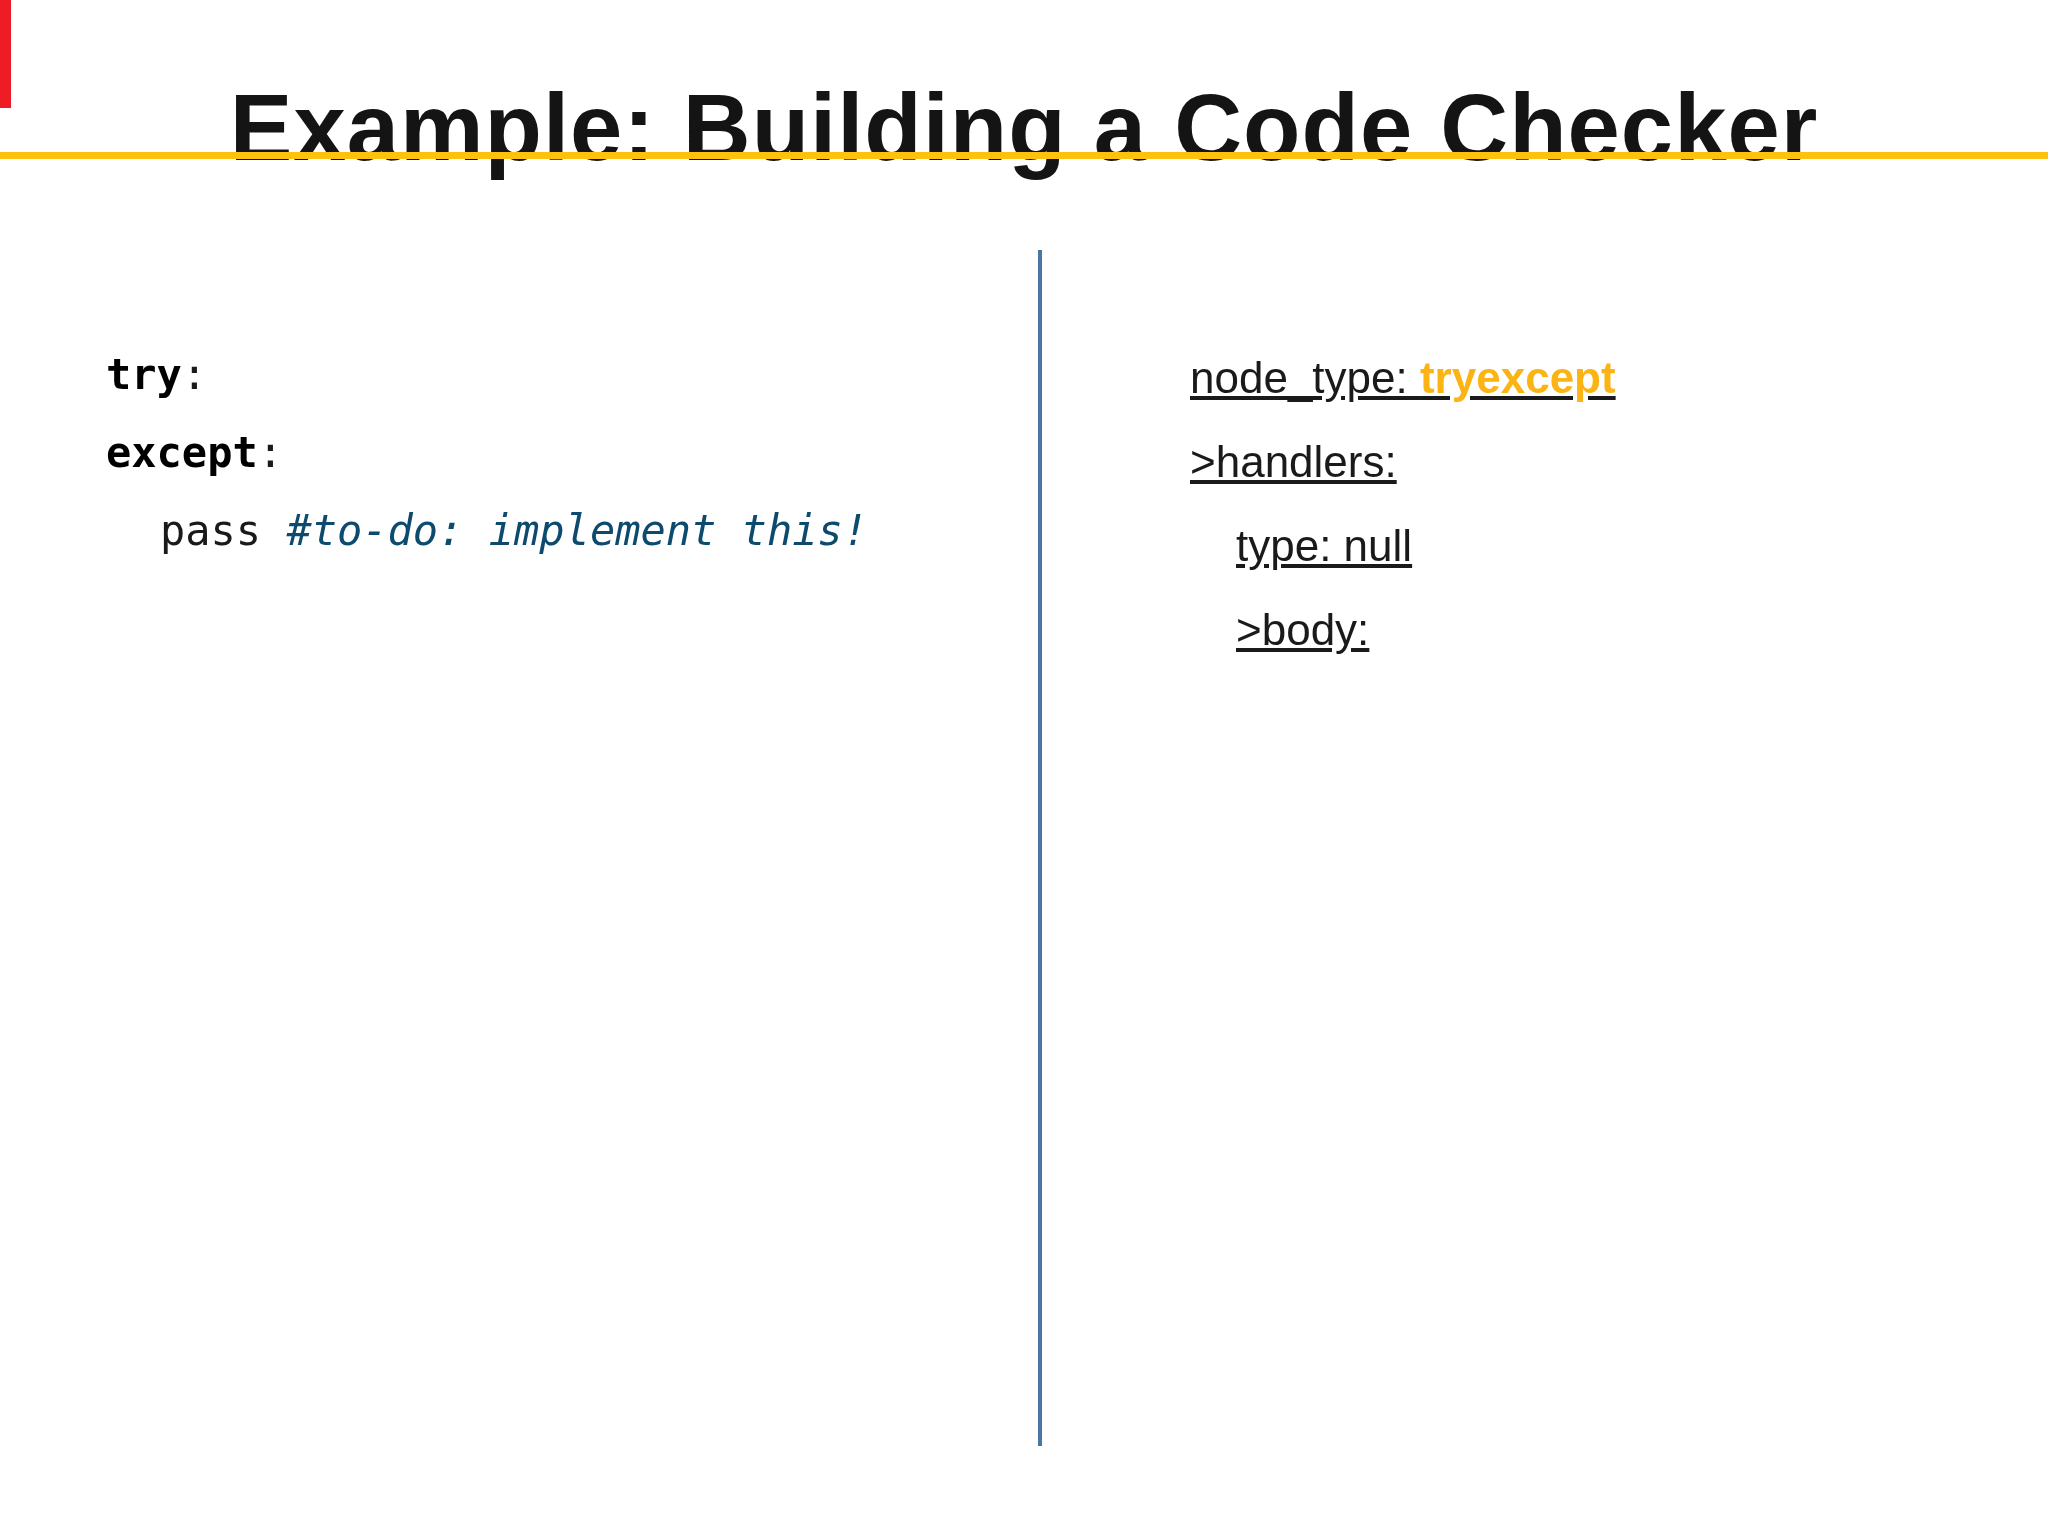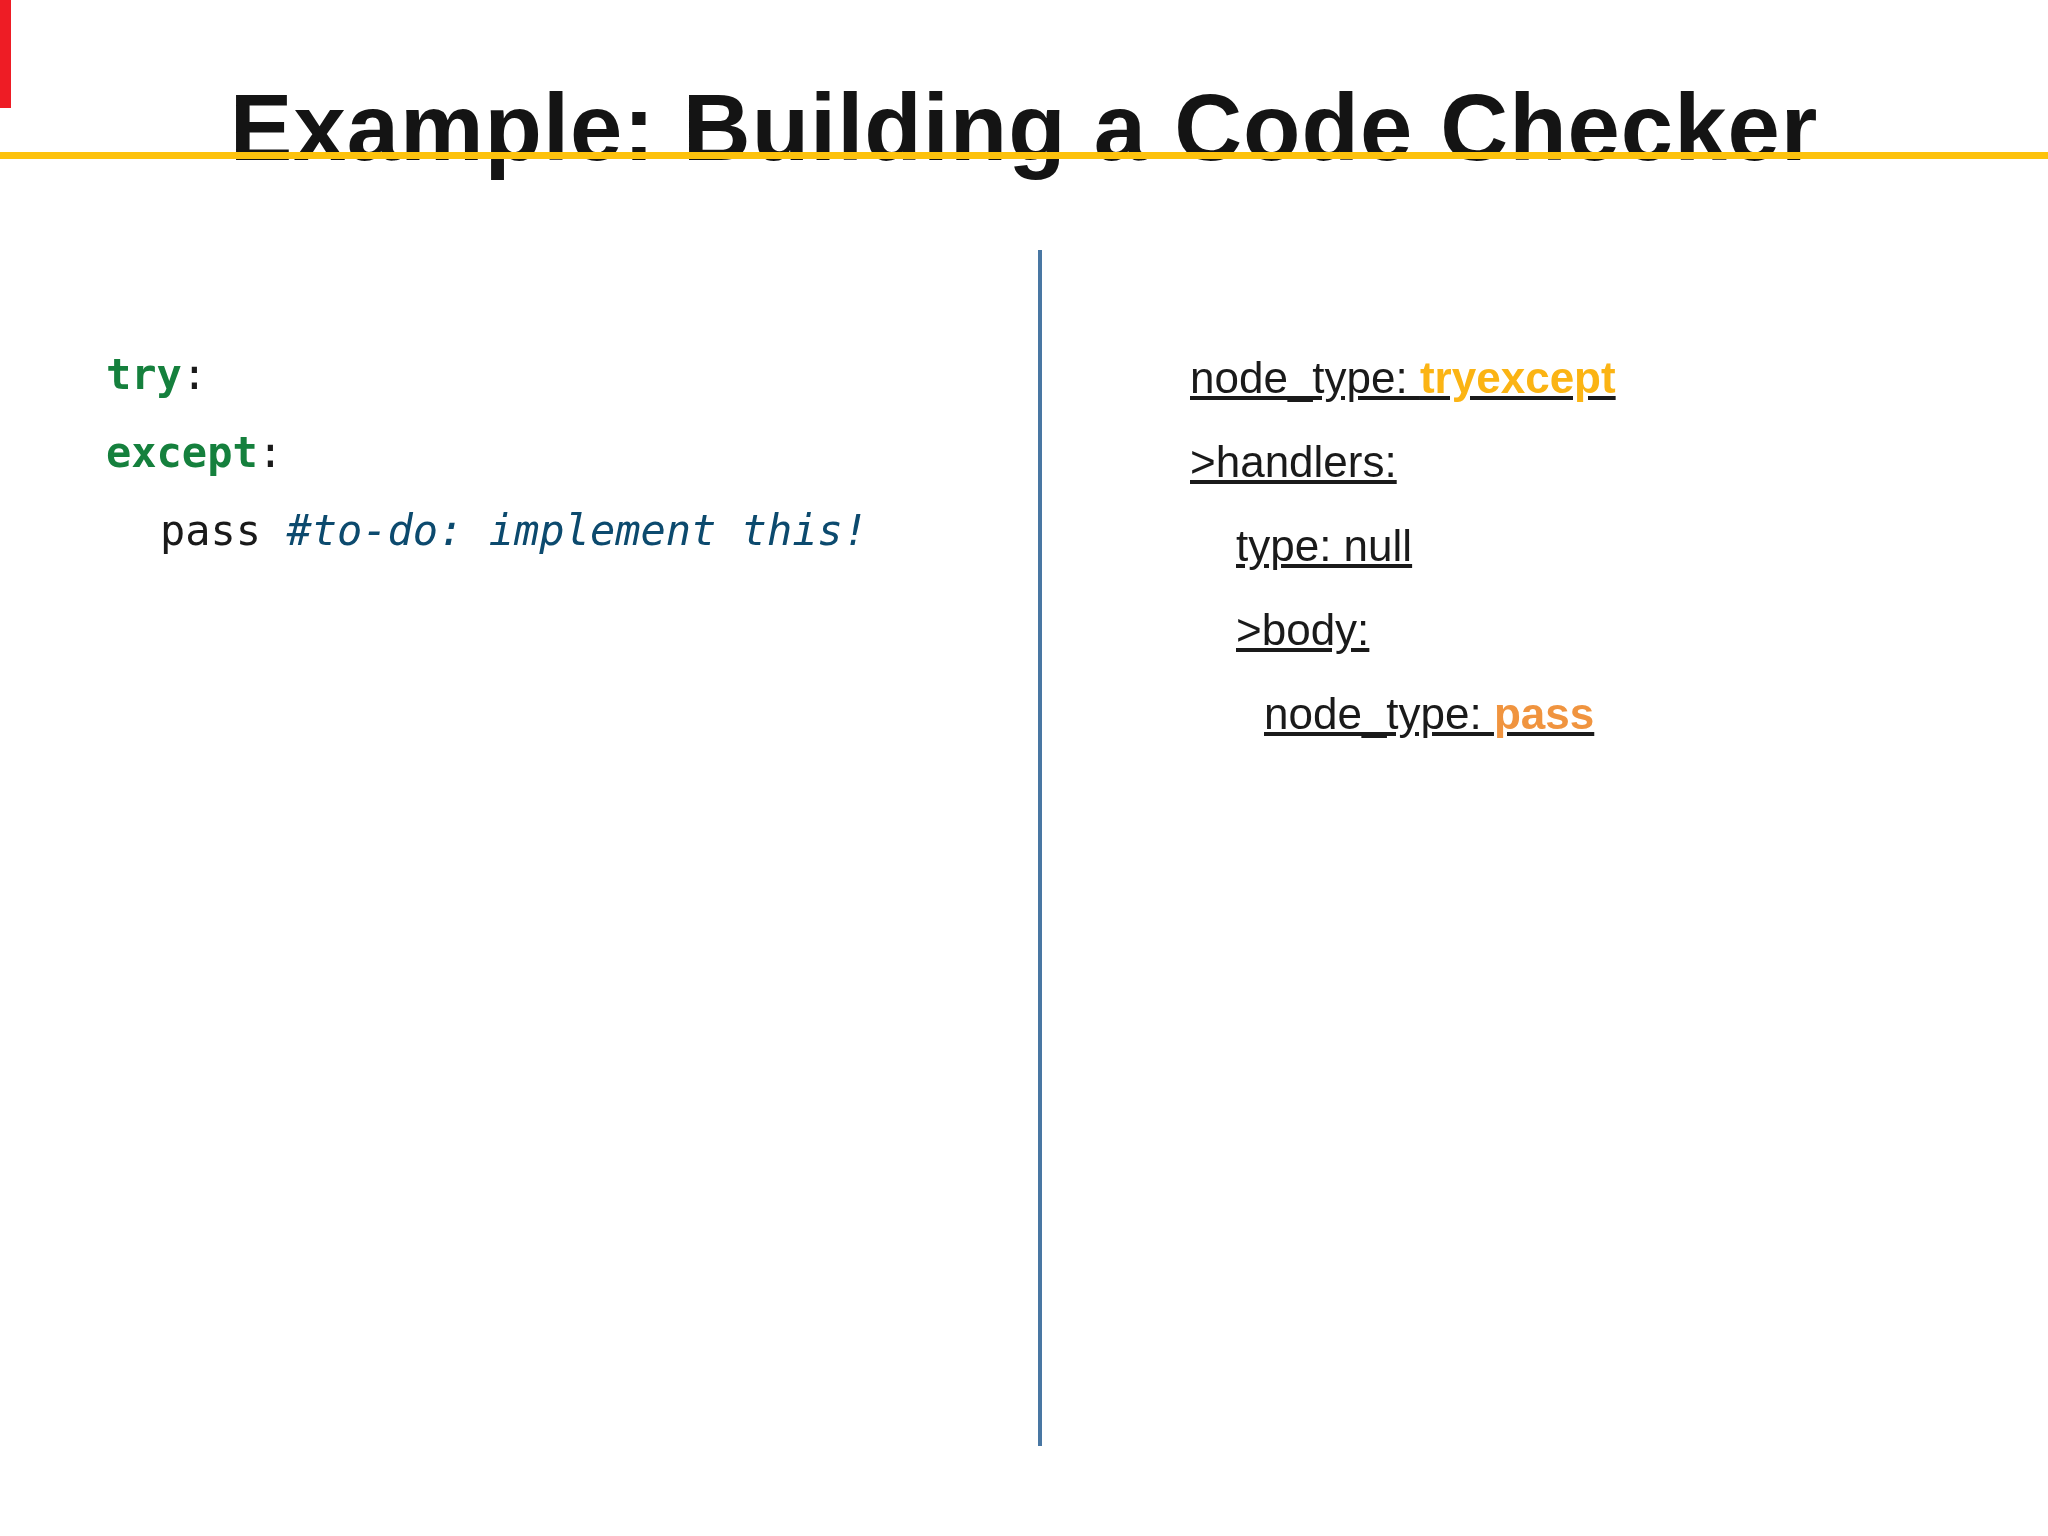--- a/index.html
+++ b/index.html
@@ -56,21 +56,21 @@
     left: 106px;
     top: 336px;
     font-family: "DejaVu Sans Mono", monospace;
     font-size: 42px;
     line-height: 78px;
     color: #1a1a1a;
   }
   .code-line { white-space: pre; }
   .code-line.indent { padding-left: 54px; }
   .tok-kw {
-    color: #15803d;
+    color: #000000;
     font-weight: bold;
   }
   .tok-comment {
     color: #0c4a6e;
     font-style: italic;
   }
 
   
   .divider {
     position: absolute;
@@ -125,16 +125,15 @@
     <div class="code-line indent"><span>pass</span><span class="tok-comment"> #to-do: implement this!</span></div>
   </div>
 
   <div class="divider"></div>
 
   <div class="pattern-panel">
     <div class="pattern-line"><span>node_type: </span><span class="val-gold">tryexcept</span></div>
     <div class="pattern-line"><span>&gt;handlers:</span></div>
     <div class="pattern-line ind2"><span>type: null</span></div>
     <div class="pattern-line ind2"><span>&gt;body:</span></div>
-    <div class="pattern-line ind3"><span>node_type: </span><span class="val-orange">pass</span></div>
   </div>
 
 </div>
 
 </body></html>

